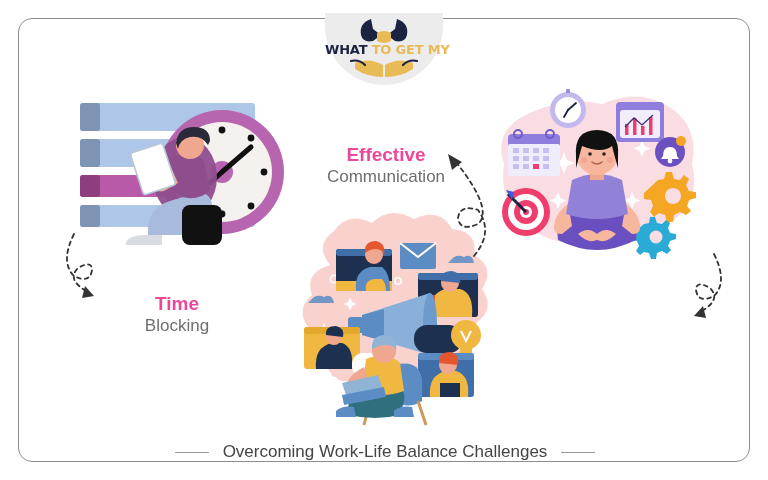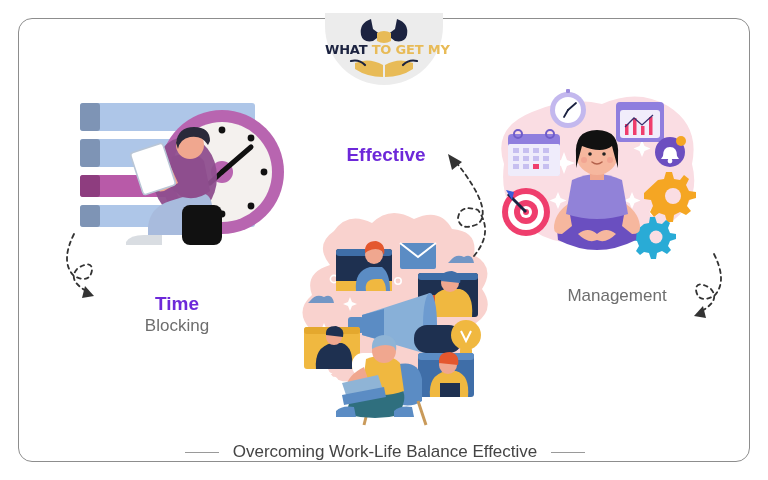--- a/index.html
+++ b/index.html
@@ -16,21 +16,21 @@
               overflow:hidden;}
   .logo-wrap{position:absolute;left:325px;top:13px;width:118px;height:72px;}
   .logo-text{position:absolute;left:0;top:30px;width:118px;text-align:center;
              font-family:"DejaVu Sans",sans-serif;font-size:13px;font-weight:700;
              letter-spacing:-0.2px;line-height:13px;white-space:nowrap;}
   .logo-text .t1{color:#1c2340;}
   .logo-text .t2{color:#e8bb57;}
 
   
   .lbl{position:absolute;white-space:nowrap;}
-  .lbl .bold{display:block;font-weight:700;color:#6d28d9;font-size:19px;line-height:23px;}
+  .lbl .bold{display:block;font-weight:700;color:#ec4899;font-size:19px;line-height:23px;}
   .lbl .light{display:block;font-weight:400;color:#6e6e6e;font-size:17px;line-height:22px;}
   .lbl-effective{left:316px;top:143px;text-align:center;width:140px;}
   .lbl-effective .bold{text-align:center;}
   .lbl-effective .light{text-align:center;}
   .lbl-time{left:122px;top:292px;text-align:center;width:110px;}
   .lbl-stress{left:552px;top:285px;text-align:center;width:130px;}
 
   
   .caption-row{position:absolute;left:150px;top:438px;width:470px;height:28px;
                display:flex;align-items:center;justify-content:center;gap:14px;}
@@ -363,30 +363,30 @@
         <path d="M92 48 Q84 46 78 52" fill="none" stroke="#1c2340" stroke-width="2.2" stroke-linecap="round"></path>
       </g>
     </svg>
     <div class="logo-text">
       <span class="t1">WHAT</span><span class="t2"> TO GET MY</span>
     </div>
   </div>
 
   <div class="lbl lbl-effective">
     <span class="bold">Effective</span>
+    <span class="light">Communication</span>
   </div>
 
   <div class="lbl lbl-time">
     <span class="bold">Time</span>
     <span class="light">Blocking</span>
   </div>
 
   <div class="lbl lbl-stress">
-    <span class="light">Management</span>
   </div>
 
   <div class="caption-row">
     <span class="cap-rule"></span>
-    <span class="caption-text">Overcoming Work-Life Balance Effective</span>
+    <span class="caption-text">Overcoming Work-Life Balance Challenges</span>
     <span class="cap-rule"></span>
   </div>
 
 </div>
 
 </body></html>

